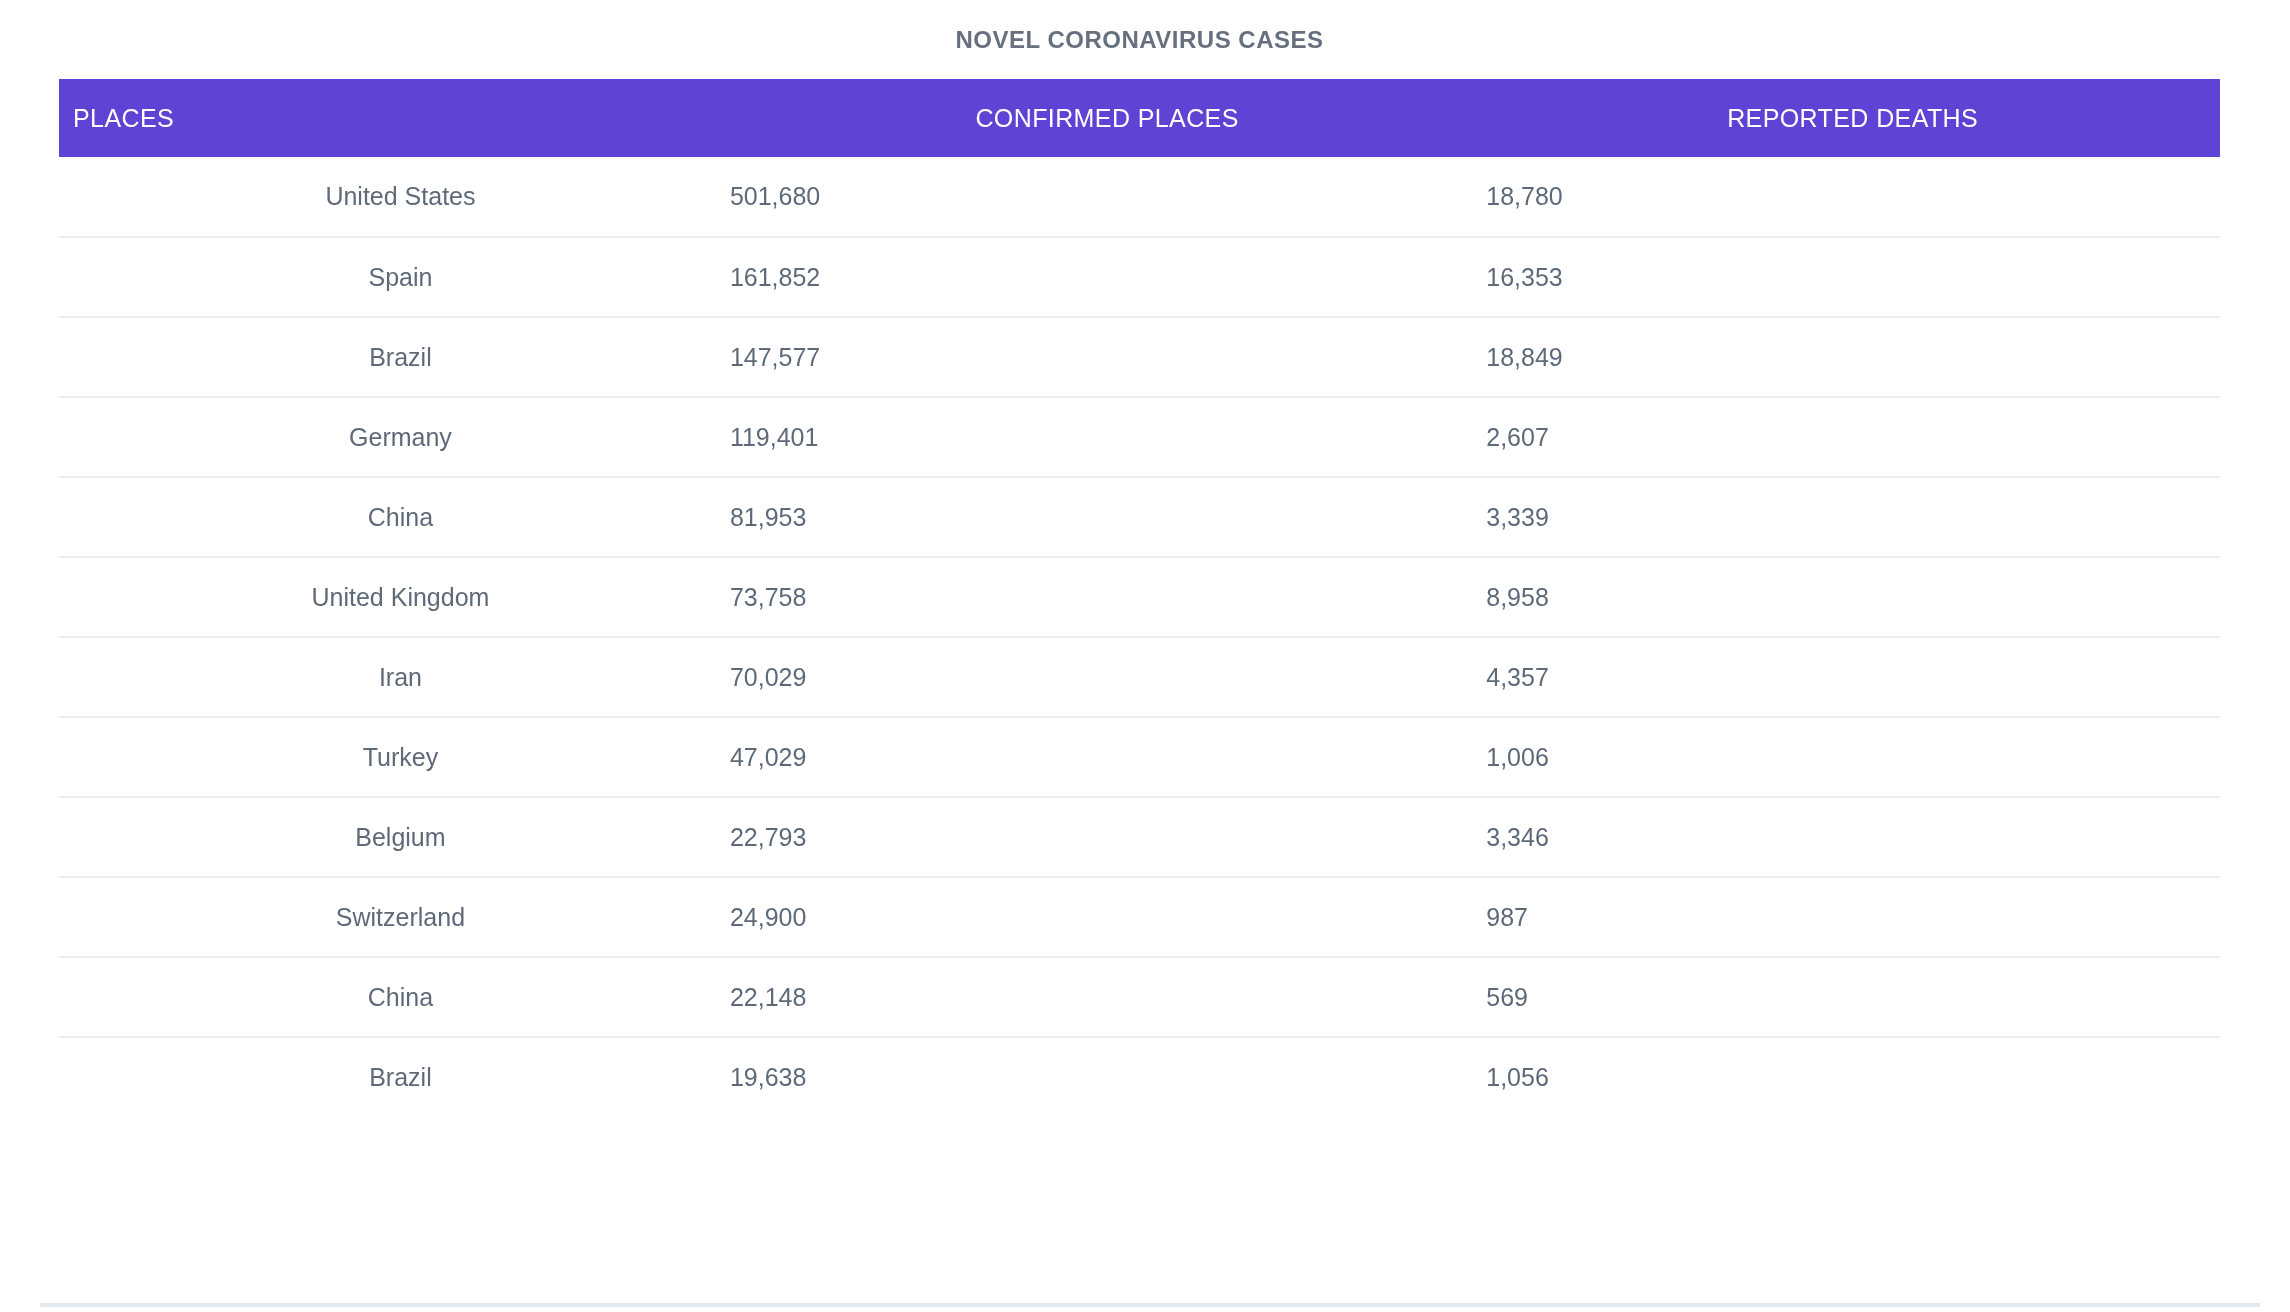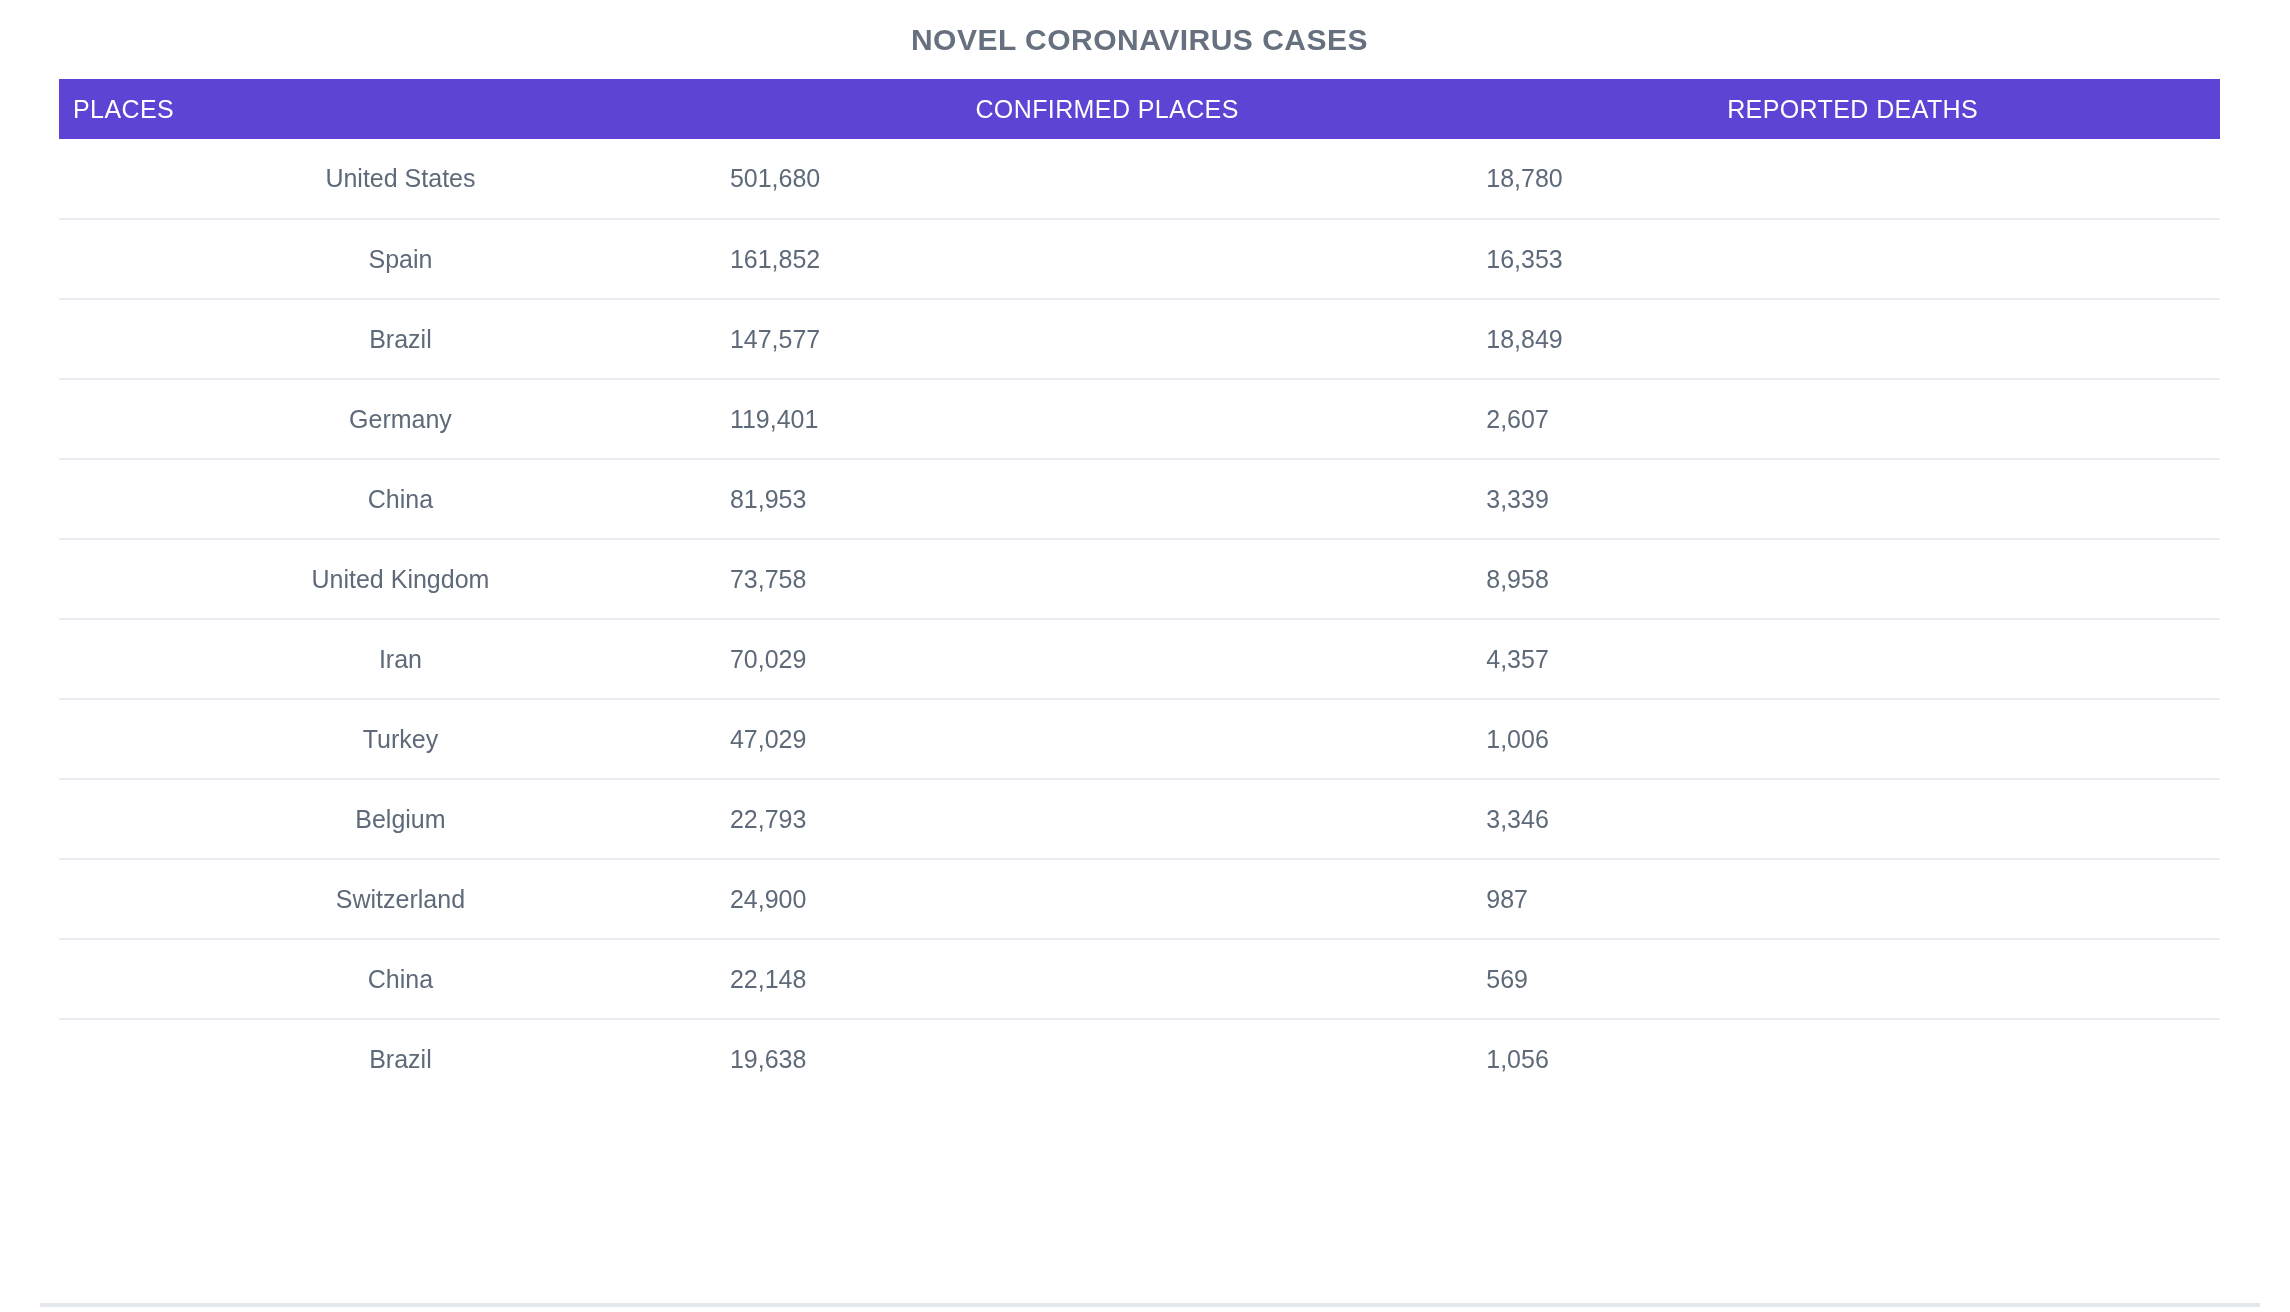--- a/index.html
+++ b/index.html
@@ -28,37 +28,37 @@
     left: 59px;
     top: 0;
     width: 2161px;
   }
   .title {
     height: 79px;
     display: flex;
     align-items: center;
     justify-content: center;
     padding-bottom: 0;
-    font-size: 30px;
+    font-size: 24px;
     font-weight: 700;
     letter-spacing: 0.5px;
     color: var(--title-text);
   }
   table.cases {
     width: 100%;
     border-collapse: collapse;
     table-layout: fixed;
   }
   col.c1 { width: 31%; }
   col.c2 { width: 35%; }
   col.c3 { width: 34%; }
   thead th {
     background: var(--accent);
     color: var(--header-text);
-    height: 60px;
+    height: 78px;
     font-size: 25px;
     font-weight: 400;
     letter-spacing: 0.4px;
     text-align: center;
     vertical-align: middle;
   }
   thead th:first-child {
     text-align: left;
     padding-left: 14px;
   }

